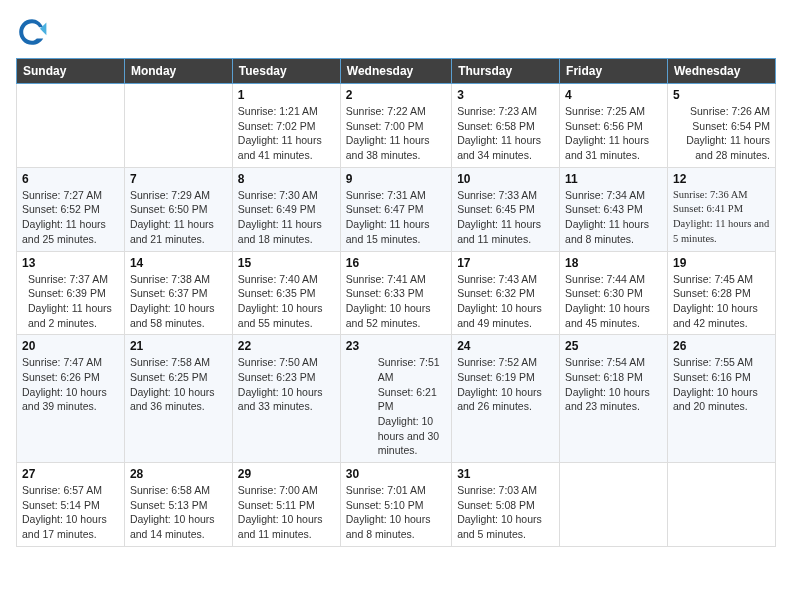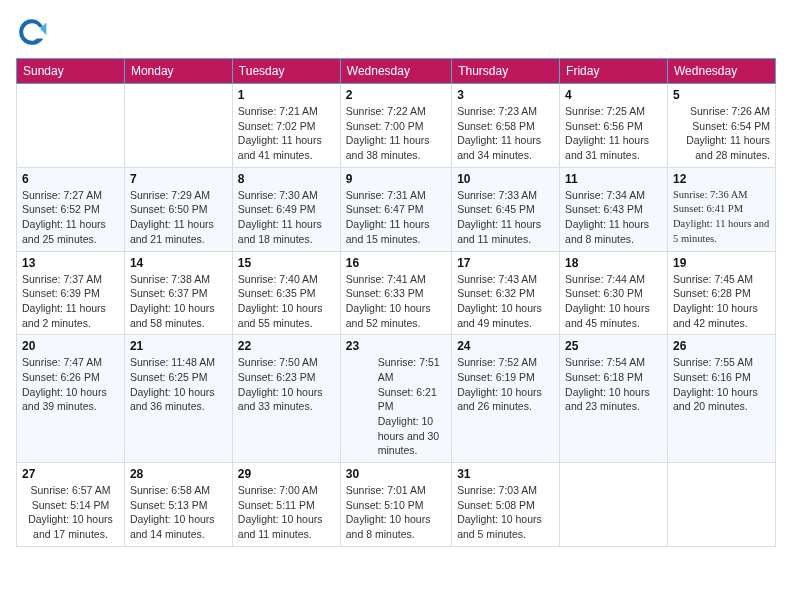--- a/index.html
+++ b/index.html
@@ -43,26 +43,26 @@
     .location {
       font-size: 14px;
       color: #444;
     }
     .calendar {
       width: 100%;
       border-collapse: collapse;
       font-size: 11px;
     }
     .calendar th {
-      background: #be185d;
+      background: #404040;
       color: #fff;
       text-align: left;
       padding: 5px 6px;
       font-size: 12px;
-      font-weight: normal;
+      font-weight: bold;
       border: 1px solid #5a9fd1;
     }
     .calendar td {
       vertical-align: top;
       padding: 4px 5px;
       border: 1px solid #ddd;
       min-width: 100px;
       min-height: 70px;
       background: #fff;
     }
@@ -115,21 +115,21 @@
         <th>Friday</th>
         <th>Wednesday</th>
       </tr>
   </thead>
   <tbody id="calendar-body">
   <tr>
         <td class="empty-cell"></td>
         <td class="empty-cell"></td>
         <td>
           <div class="day-num">1</div>
-          <div class="day-info" style="white-space: pre-line;">Sunrise: 7:21 AM
+          <div class="day-info" style="white-space: pre-line;">Sunrise: 1:21 AM
 Sunset: 7:02 PM
 Daylight: 11 hours and 41 minutes.</div>
         </td>
         <td>
           <div class="day-num">2</div>
           <div class="day-info" style="white-space: pre-line;">Sunrise: 7:22 AM
 Sunset: 7:00 PM
 Daylight: 11 hours and 38 minutes.</div>
         </td>
         <td>
@@ -191,21 +191,21 @@
         <td>
           <div class="day-num">12</div>
           <div class="day-info" style="white-space: pre-line; font-family: Liberation Serif, serif;">Sunrise: 7:36 AM
 Sunset: 6:41 PM
 Daylight: 11 hours and 5 minutes.</div>
         </td>
       </tr>
       <tr>
         <td>
           <div class="day-num">13</div>
-          <div class="day-info" style="white-space: pre-line;">Sunrise: 7:37 AM
+          <div class="day-info" style="white-space: pre-line; margin-left: 6px;">Sunrise: 7:37 AM
 Sunset: 6:39 PM
 Daylight: 11 hours and 2 minutes.</div>
         </td>
         <td>
           <div class="day-num">14</div>
           <div class="day-info" style="white-space: pre-line;">Sunrise: 7:38 AM
 Sunset: 6:37 PM
 Daylight: 10 hours and 58 minutes.</div>
         </td>
         <td>
@@ -241,21 +241,21 @@
       </tr>
       <tr>
         <td>
           <div class="day-num">20</div>
           <div class="day-info" style="white-space: pre-line;">Sunrise: 7:47 AM
 Sunset: 6:26 PM
 Daylight: 10 hours and 39 minutes.</div>
         </td>
         <td>
           <div class="day-num">21</div>
-          <div class="day-info" style="white-space: pre-line;">Sunrise: 11:48 AM
+          <div class="day-info" style="white-space: pre-line;">Sunrise: 7:58 AM
 Sunset: 6:25 PM
 Daylight: 10 hours and 36 minutes.</div>
         </td>
         <td>
           <div class="day-num">22</div>
           <div class="day-info" style="white-space: pre-line;">Sunrise: 7:50 AM
 Sunset: 6:23 PM
 Daylight: 10 hours and 33 minutes.</div>
         </td>
         <td>
@@ -279,21 +279,21 @@
         <td>
           <div class="day-num">26</div>
           <div class="day-info" style="white-space: pre-line;">Sunrise: 7:55 AM
 Sunset: 6:16 PM
 Daylight: 10 hours and 20 minutes.</div>
         </td>
       </tr>
       <tr>
         <td>
           <div class="day-num">27</div>
-          <div class="day-info" style="white-space: pre-line; text-align: center;">Sunrise: 6:57 AM
+          <div class="day-info" style="white-space: pre-line;">Sunrise: 6:57 AM
 Sunset: 5:14 PM
 Daylight: 10 hours and 17 minutes.</div>
         </td>
         <td>
           <div class="day-num">28</div>
           <div class="day-info" style="white-space: pre-line;">Sunrise: 6:58 AM
 Sunset: 5:13 PM
 Daylight: 10 hours and 14 minutes.</div>
         </td>
         <td>

